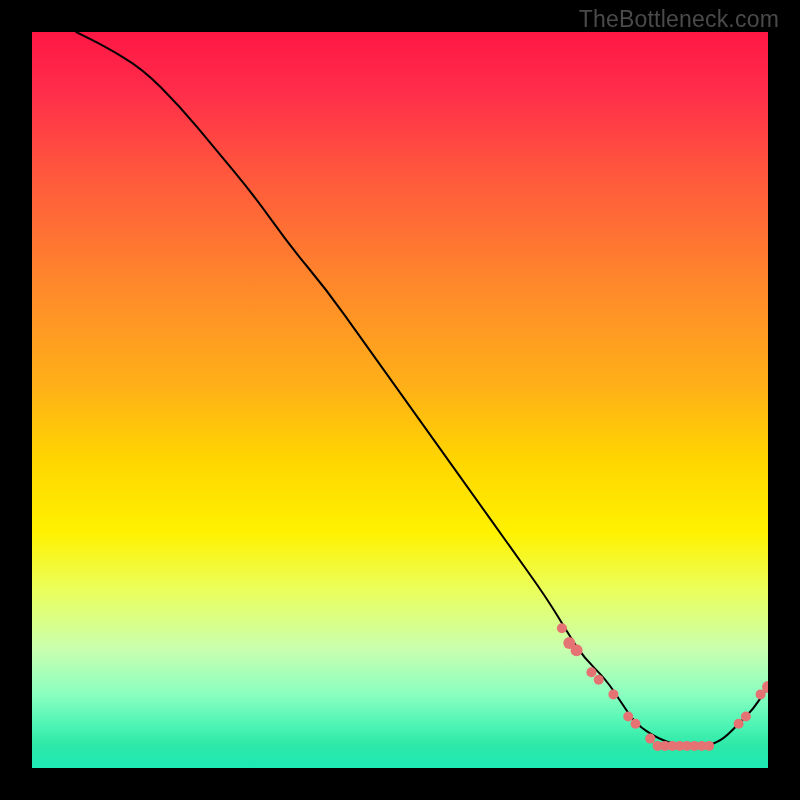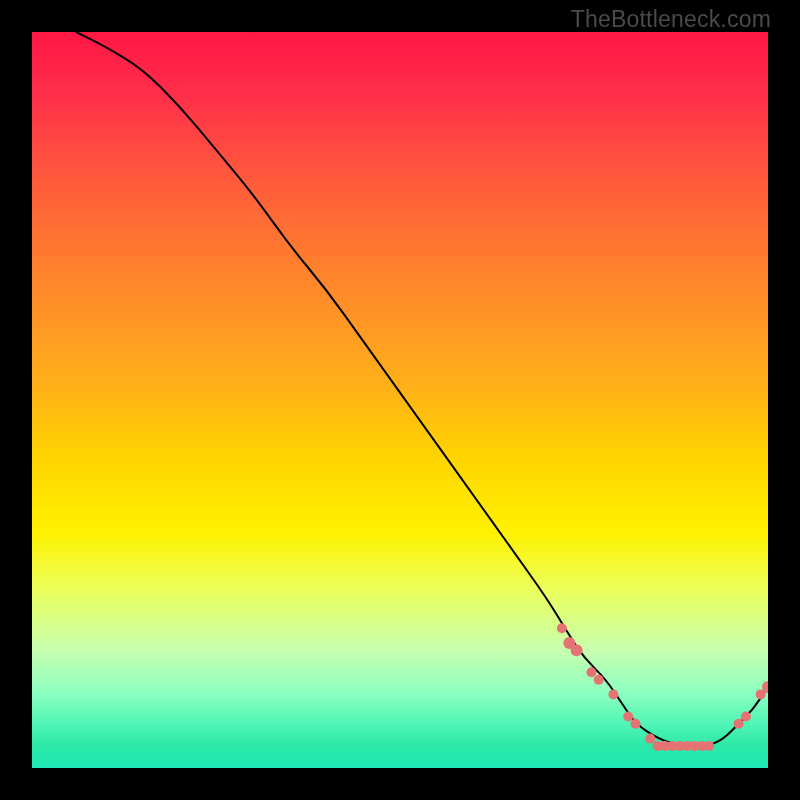--- a/index.html
+++ b/index.html
@@ -34,21 +34,21 @@
       #c8ffb0 84%,
       #8affc0 90%,
       #50f5b5 94%,
       #2ce8a8 97%,
       #1de9b6 100%
     );
   }
   .watermark {
     position: absolute;
     top: 6px;
-    right: 29px;
+    right: 21px;
     color: #4a4a4a;
     font-size: 23px;
     font-weight: 400;
     letter-spacing: 0.2px;
   }
   svg.curve {
     position: absolute;
     left: 0;
     top: 0;
     width: 736px;

